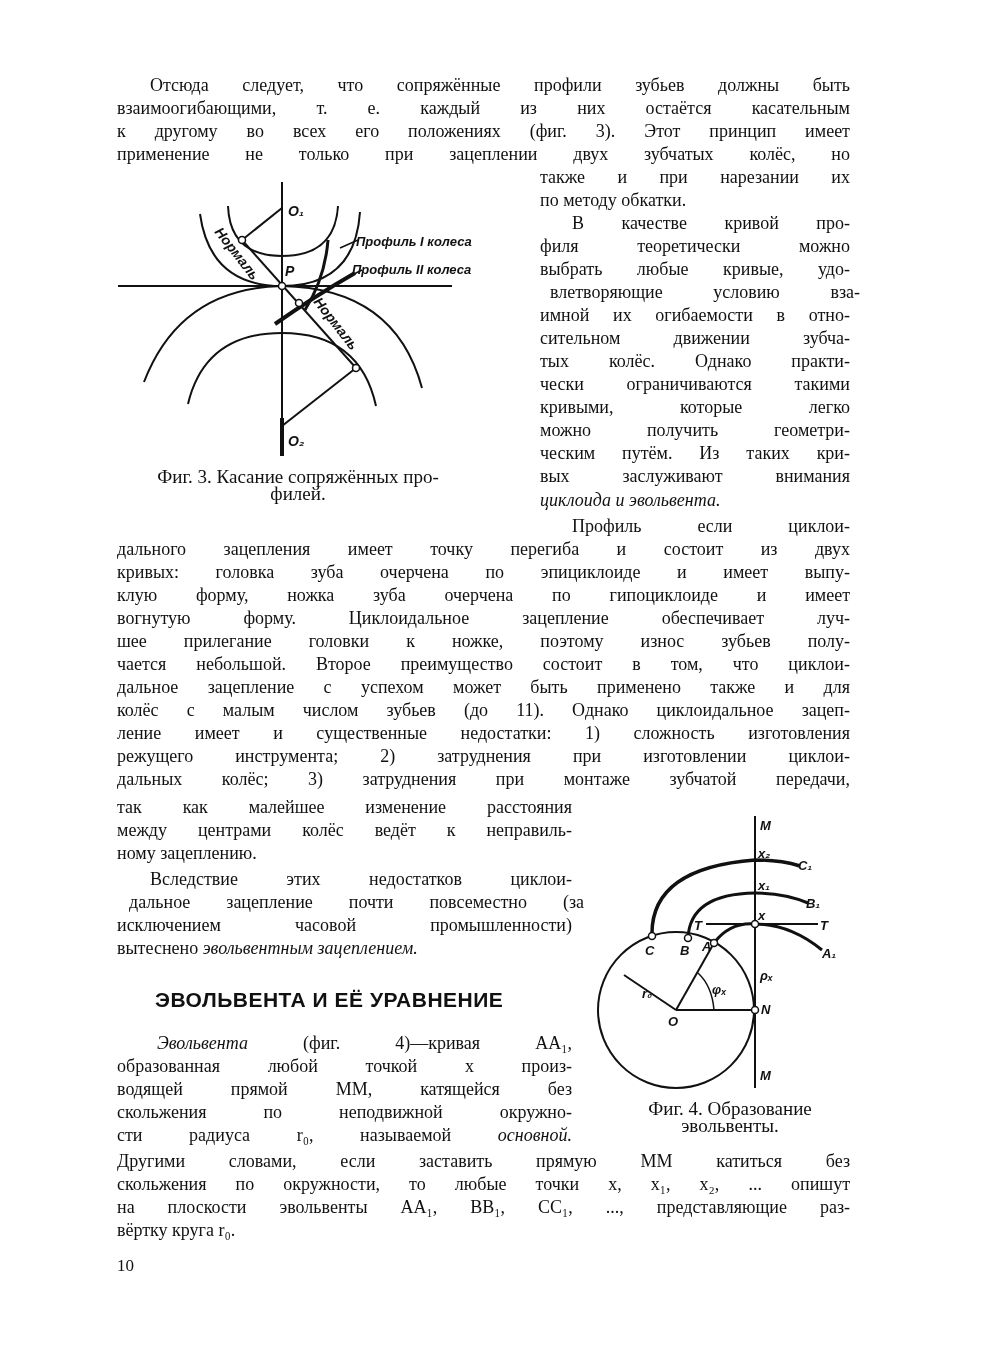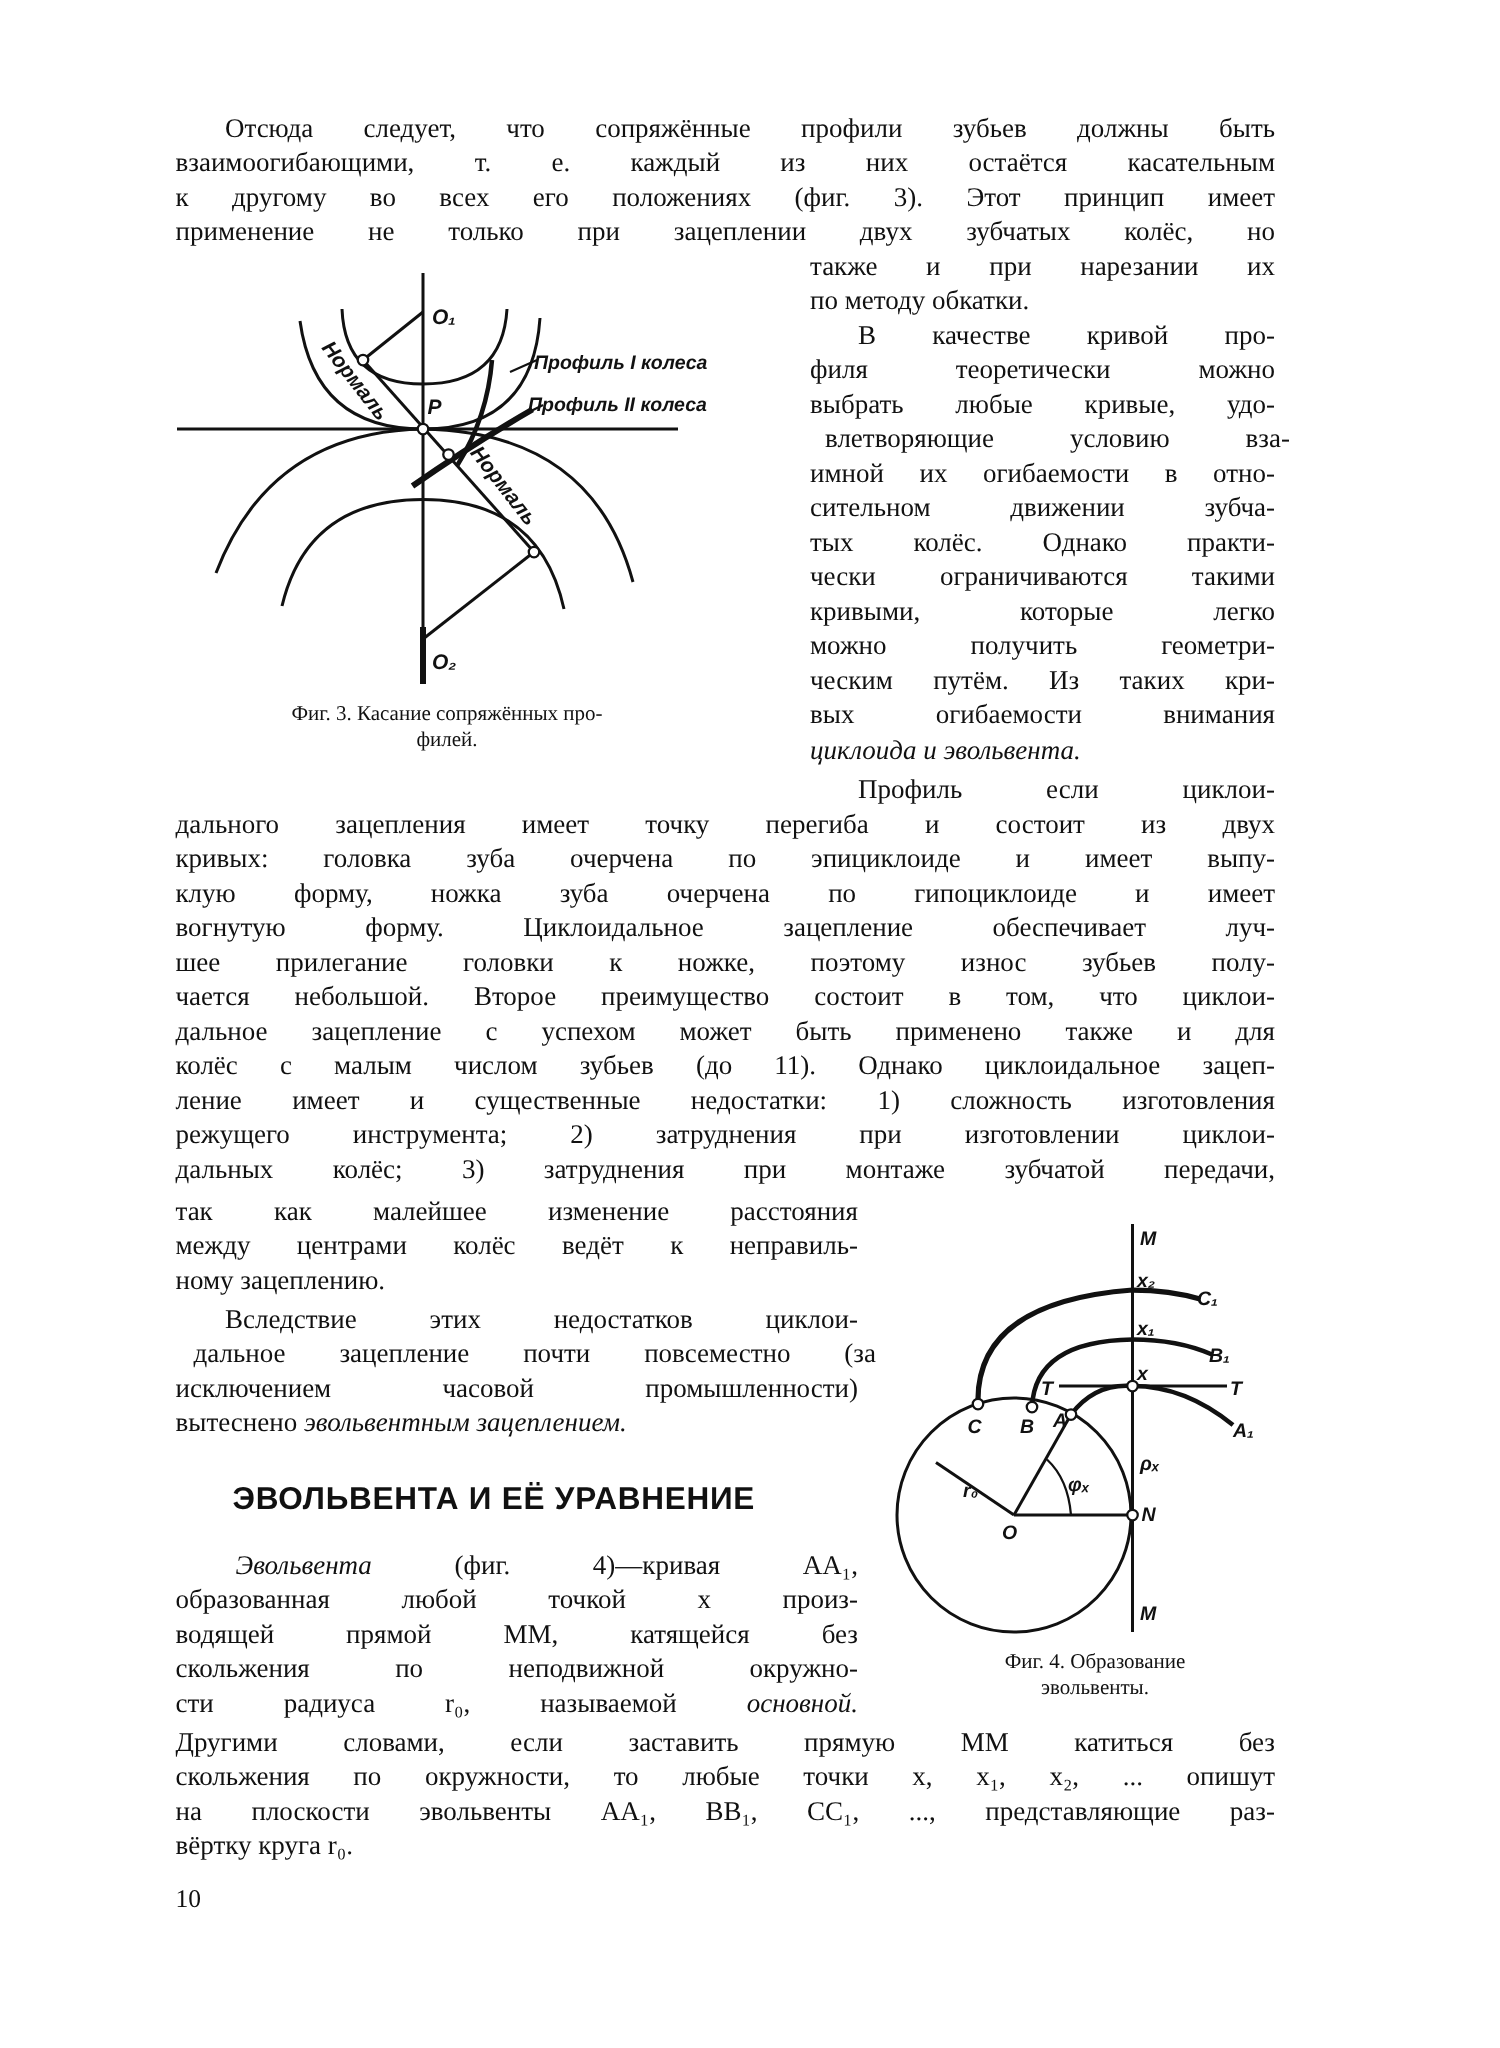--- a/index.html
+++ b/index.html
@@ -1,21 +1,21 @@
 <!DOCTYPE html>
 <html><head>
 <meta charset="utf-8">
 <style>
   html, body { margin:0; padding:0; background:#ffffff; }
   body { width:1000px; height:1365px; position:relative; overflow:hidden;
          font-family:"Liberation Serif","DejaVu Serif",serif; color:#111; }
   .line { position:absolute; font-size:18px; line-height:22px; white-space:nowrap;
           text-align:justify; text-align-last:justify; }
   .it { font-style:italic; }
-  .caption { position:absolute; font-size:14px; line-height:17px; text-align:center; }
+  .caption { position:absolute; font-size:19px; line-height:17px; text-align:center; }
   .heading { position:absolute; font-family:"Liberation Sans","DejaVu Sans",sans-serif;
              font-weight:bold; font-size:21px; letter-spacing:0.5px; }
   .pagenum { position:absolute; font-size:17px; }
   svg text { font-family:"Liberation Sans","DejaVu Sans",sans-serif; font-style:italic; font-weight:bold; }
 </style>
 </head>
 <body>
 
 <div class="line" style="left:150px;top:74px;width:700px;">Отсюда следует, что сопряжённые профили зубьев должны быть</div>
 <div class="line" style="left:117px;top:97px;width:733px;">взаимоогибающими, т. е. каждый из них остаётся касательным</div>
@@ -28,21 +28,21 @@
 <div class="line" style="left:540px;top:235px;width:310px;">филя теоретически можно</div>
 <div class="line" style="left:540px;top:258px;width:310px;">выбрать любые кривые, удо-</div>
 <div class="line" style="left:540px;top:281px;width:310px;margin-left:10px;">влетворяющие условию вза-</div>
 <div class="line" style="left:540px;top:304px;width:310px;">имной их огибаемости в отно-</div>
 <div class="line" style="left:540px;top:327px;width:310px;">сительном движении зубча-</div>
 <div class="line" style="left:540px;top:350px;width:310px;">тых колёс. Однако практи-</div>
 <div class="line" style="left:540px;top:373px;width:310px;">чески ограничиваются такими</div>
 <div class="line" style="left:540px;top:396px;width:310px;">кривыми, которые легко</div>
 <div class="line" style="left:540px;top:419px;width:310px;">можно получить геометри-</div>
 <div class="line" style="left:540px;top:442px;width:310px;">ческим путём. Из таких кри-</div>
-<div class="line" style="left:540px;top:465px;width:310px;">вых огибаемости внимания</div>
+<div class="line" style="left:540px;top:465px;width:310px;">вых заслуживают внимания</div>
 <div class="line it" style="left:540px;top:489px;text-align:left;text-align-last:left;">циклоида и эвольвента.</div>
 
 <div class="line" style="left:572px;top:515px;width:278px;">Профиль если циклои-</div>
 <div class="line" style="left:117px;top:538px;width:733px;">дального зацепления имеет точку перегиба и состоит из двух</div>
 <div class="line" style="left:117px;top:561px;width:733px;">кривых: головка зуба очерчена по эпициклоиде и имеет выпу-</div>
 <div class="line" style="left:117px;top:584px;width:733px;">клую форму, ножка зуба очерчена по гипоциклоиде и имеет</div>
 <div class="line" style="left:117px;top:607px;width:733px;">вогнутую форму. Циклоидальное зацепление обеспечивает луч-</div>
 <div class="line" style="left:117px;top:630px;width:733px;">шее прилегание головки к ножке, поэтому износ зубьев полу-</div>
 <div class="line" style="left:117px;top:653px;width:733px;">чается небольшой. Второе преимущество состоит в том, что циклои-</div>
 <div class="line" style="left:117px;top:676px;width:733px;">дальное зацепление с успехом может быть применено также и для</div>

